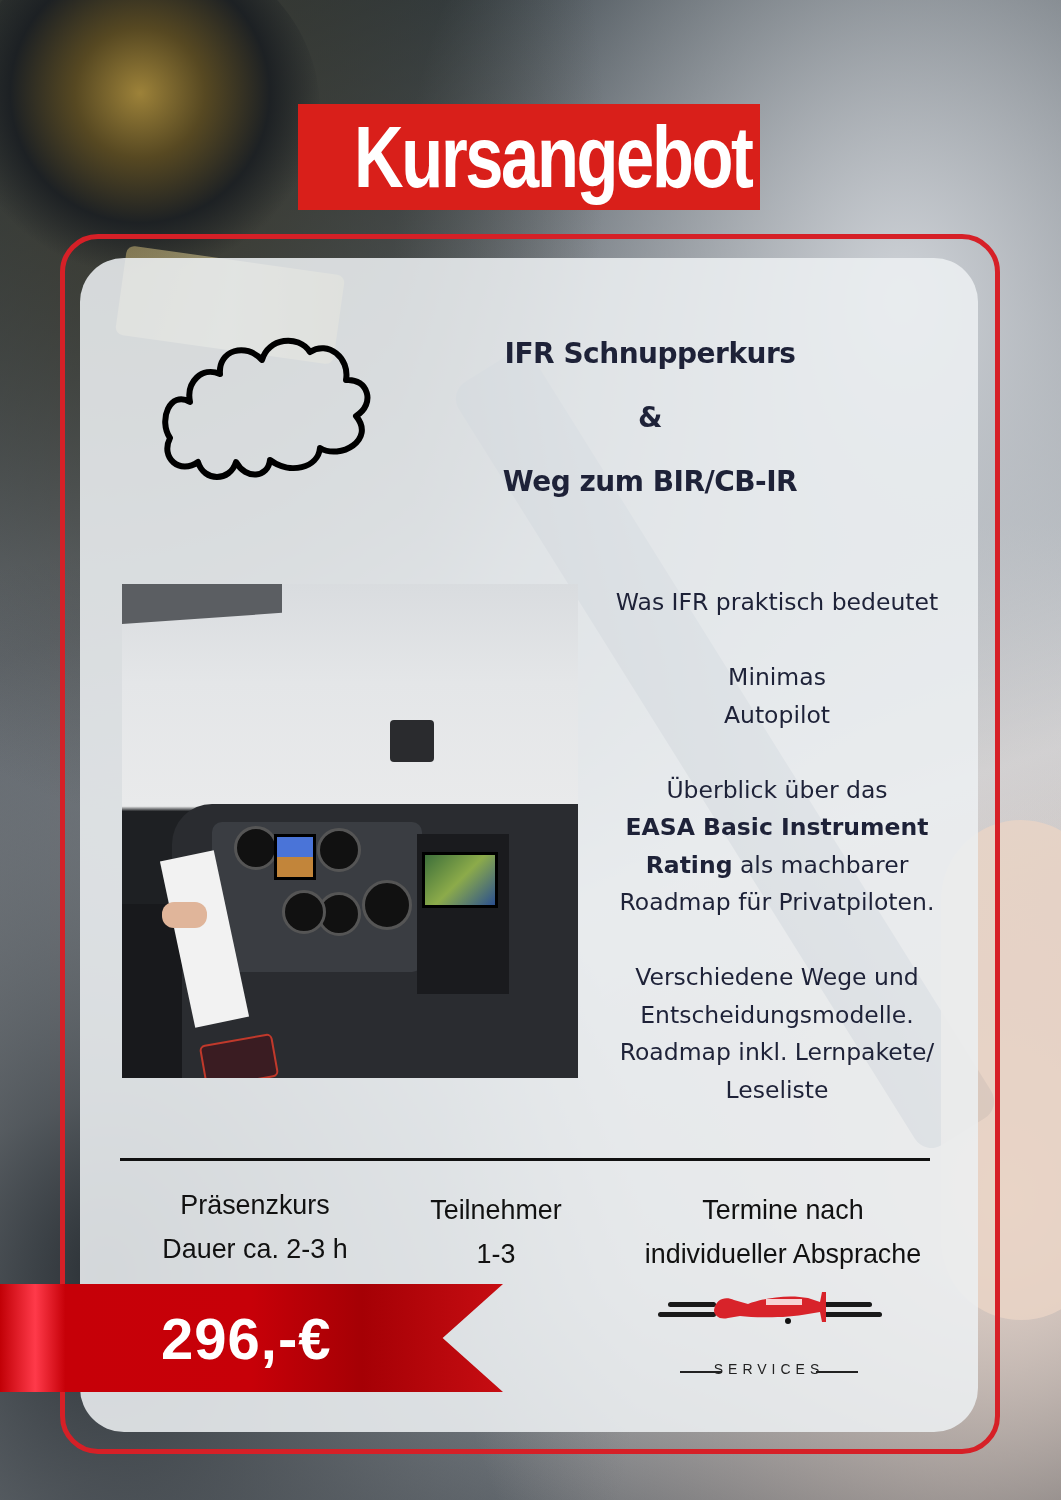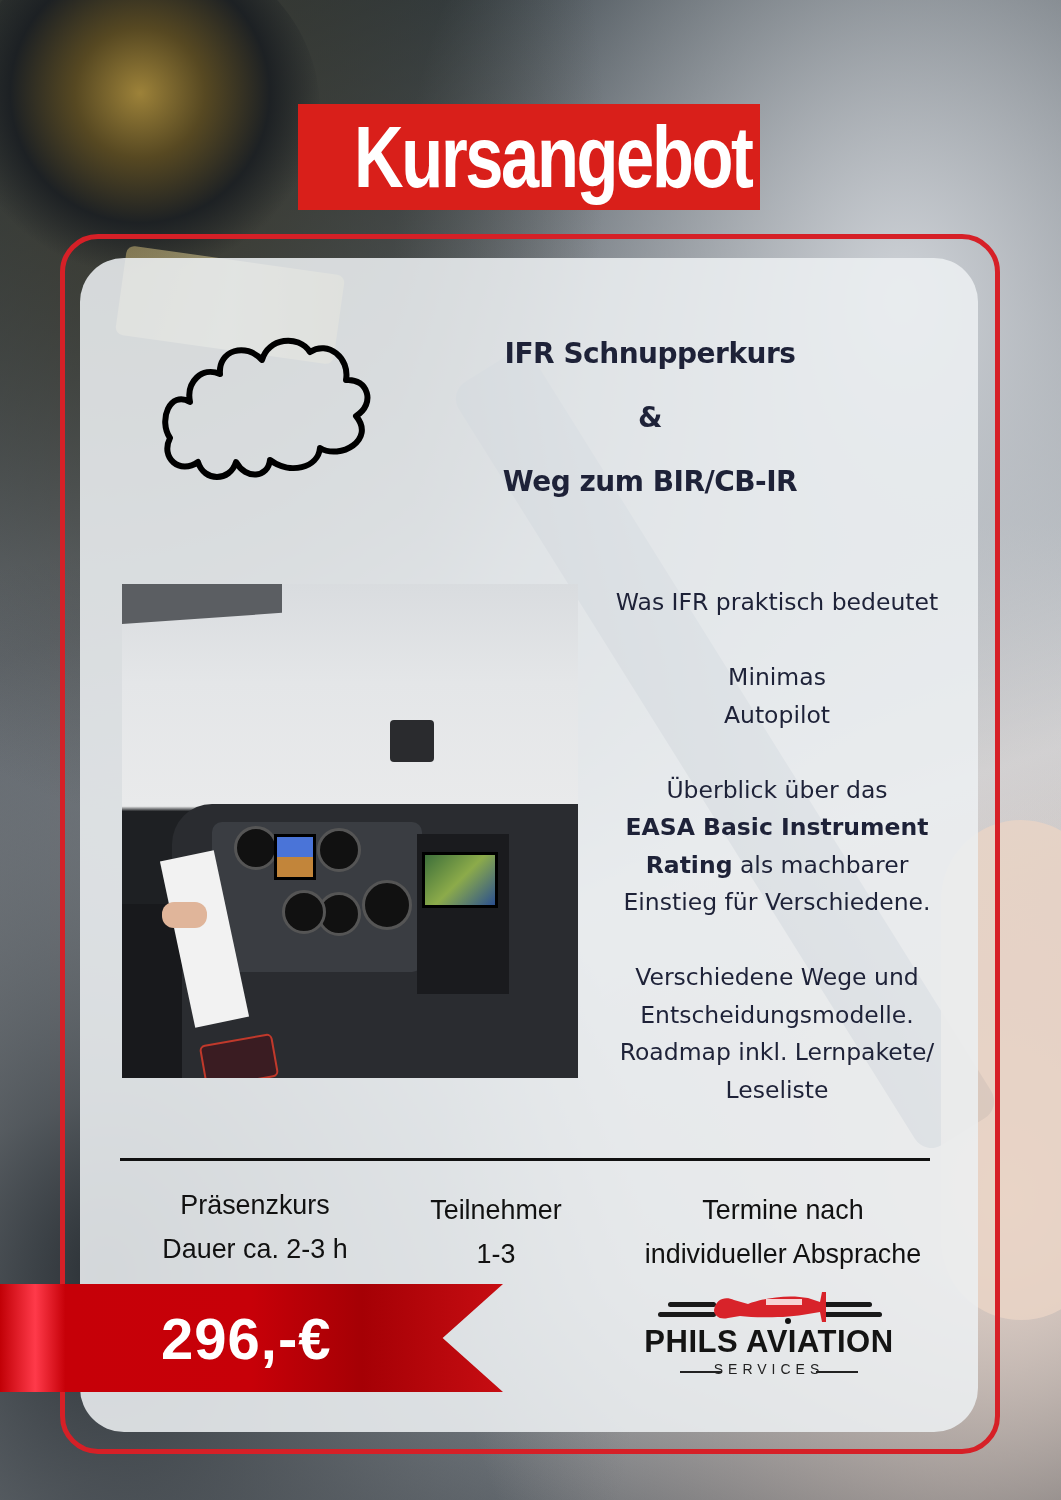--- a/index.html
+++ b/index.html
@@ -146,21 +146,21 @@
 
 <div class="desc">
   <div>Was IFR praktisch bedeutet</div>
   <div class="gap"></div>
   <div>Minimas</div>
   <div>Autopilot</div>
   <div class="gap"></div>
   <div>Überblick über das</div>
   <div><b>EASA Basic Instrument</b></div>
   <div><b>Rating</b><span> als machbarer</span></div>
-  <div>Einstieg für Verschiedene.</div>
+  <div>Roadmap für Privatpiloten.</div>
   <div class="gap"></div>
   <div>Verschiedene Wege und</div>
   <div>Entscheidungsmodelle.</div>
   <div>Roadmap inkl. Lernpakete/</div>
   <div>Leseliste</div>
 </div>
 
 <div class="divider"></div>
 
 <div class="info c1">
@@ -183,17 +183,16 @@
 <div class="logo">
   <div class="logo-line" style="left:50px;top:14px;width:48px;"></div>
   <div class="logo-line" style="left:40px;top:24px;width:58px;"></div>
   <div class="logo-line" style="left:206px;top:14px;width:48px;"></div>
   <div class="logo-line" style="left:206px;top:24px;width:58px;"></div>
   <svg class="logo-plane" viewBox="0 0 125 38">
     <path d="M6 22 C8 10 18 8 26 12 L40 16 C56 10 80 6 100 10 L112 14 L114 4 L118 4 L118 34 L114 34 L112 24 L100 26 C80 30 50 30 32 28 L20 30 C12 32 6 28 6 22 Z" fill="#d8232a"></path>
     <rect x="58" y="11" width="36" height="6" fill="#fff" opacity=".8"></rect>
     <circle cx="80" cy="33" r="3" fill="#111"></circle>
   </svg>
-  <div class="logo-name">PHILS AVIATION</div>
   <div class="logo-sub-line" style="left:62px;"></div>
   <div class="logo-sub-line" style="left:198px;"></div>
   <div class="logo-sub">SERVICES</div>
 </div>
 
 </body></html>

